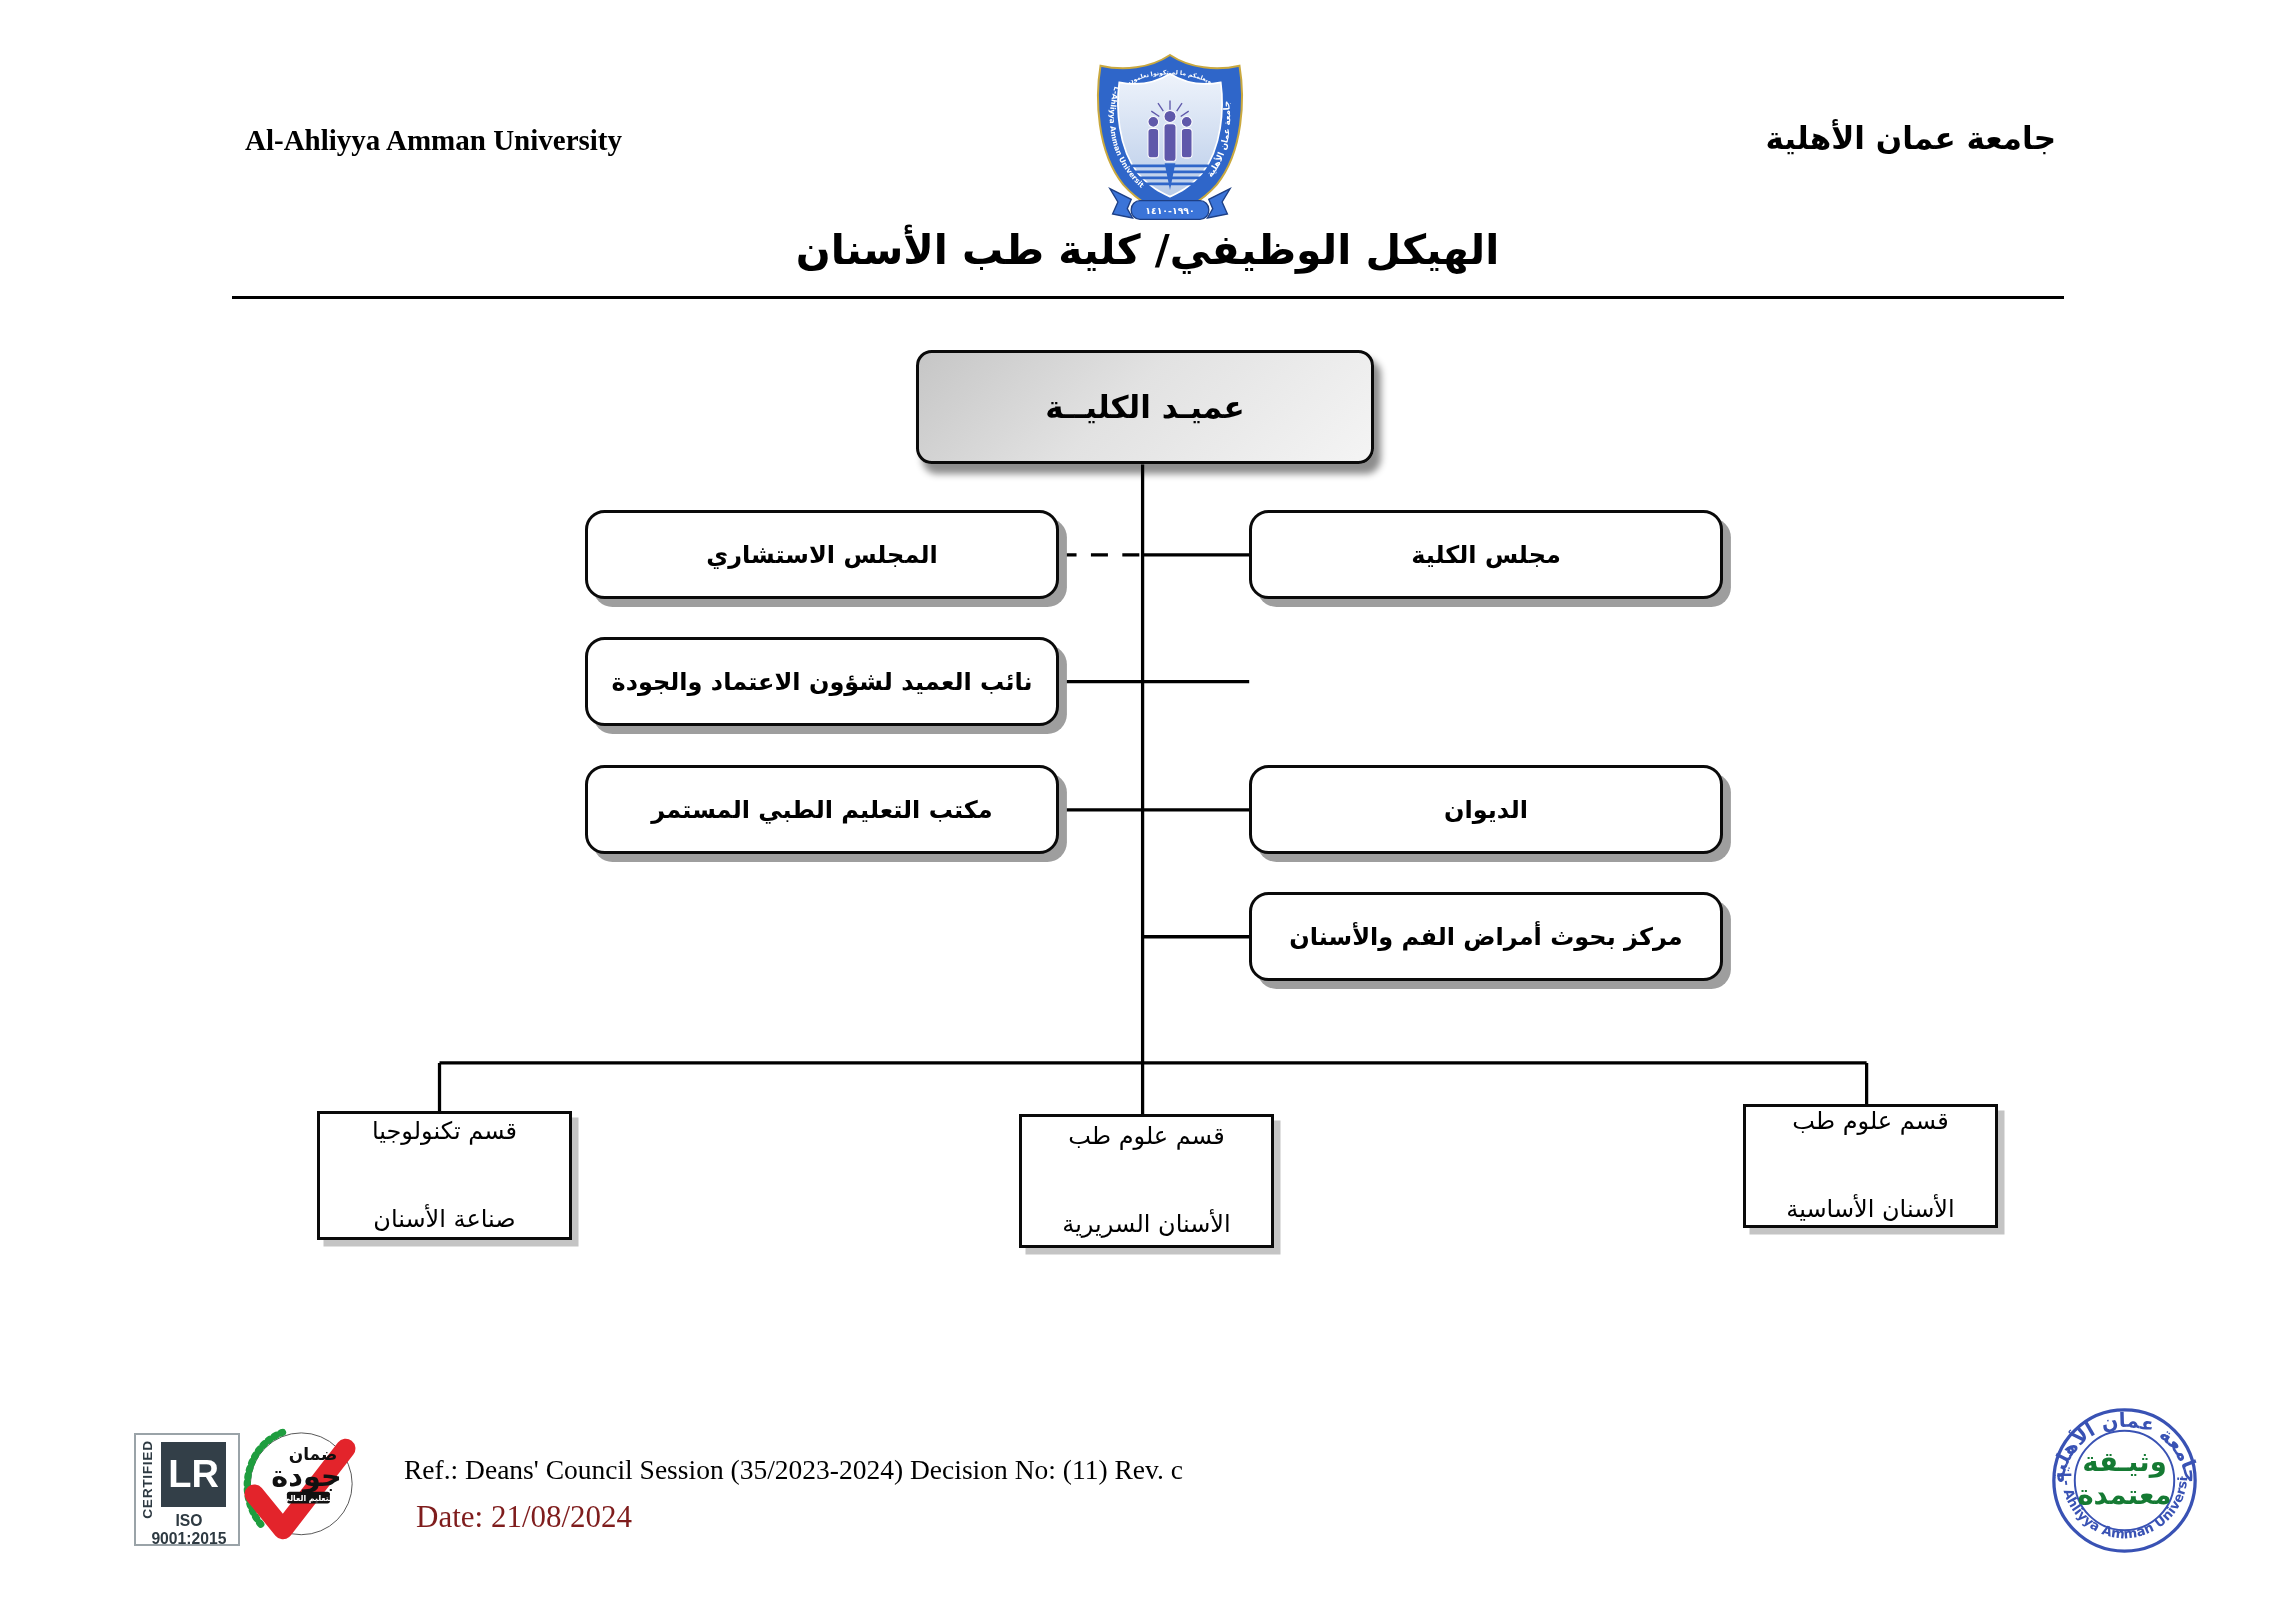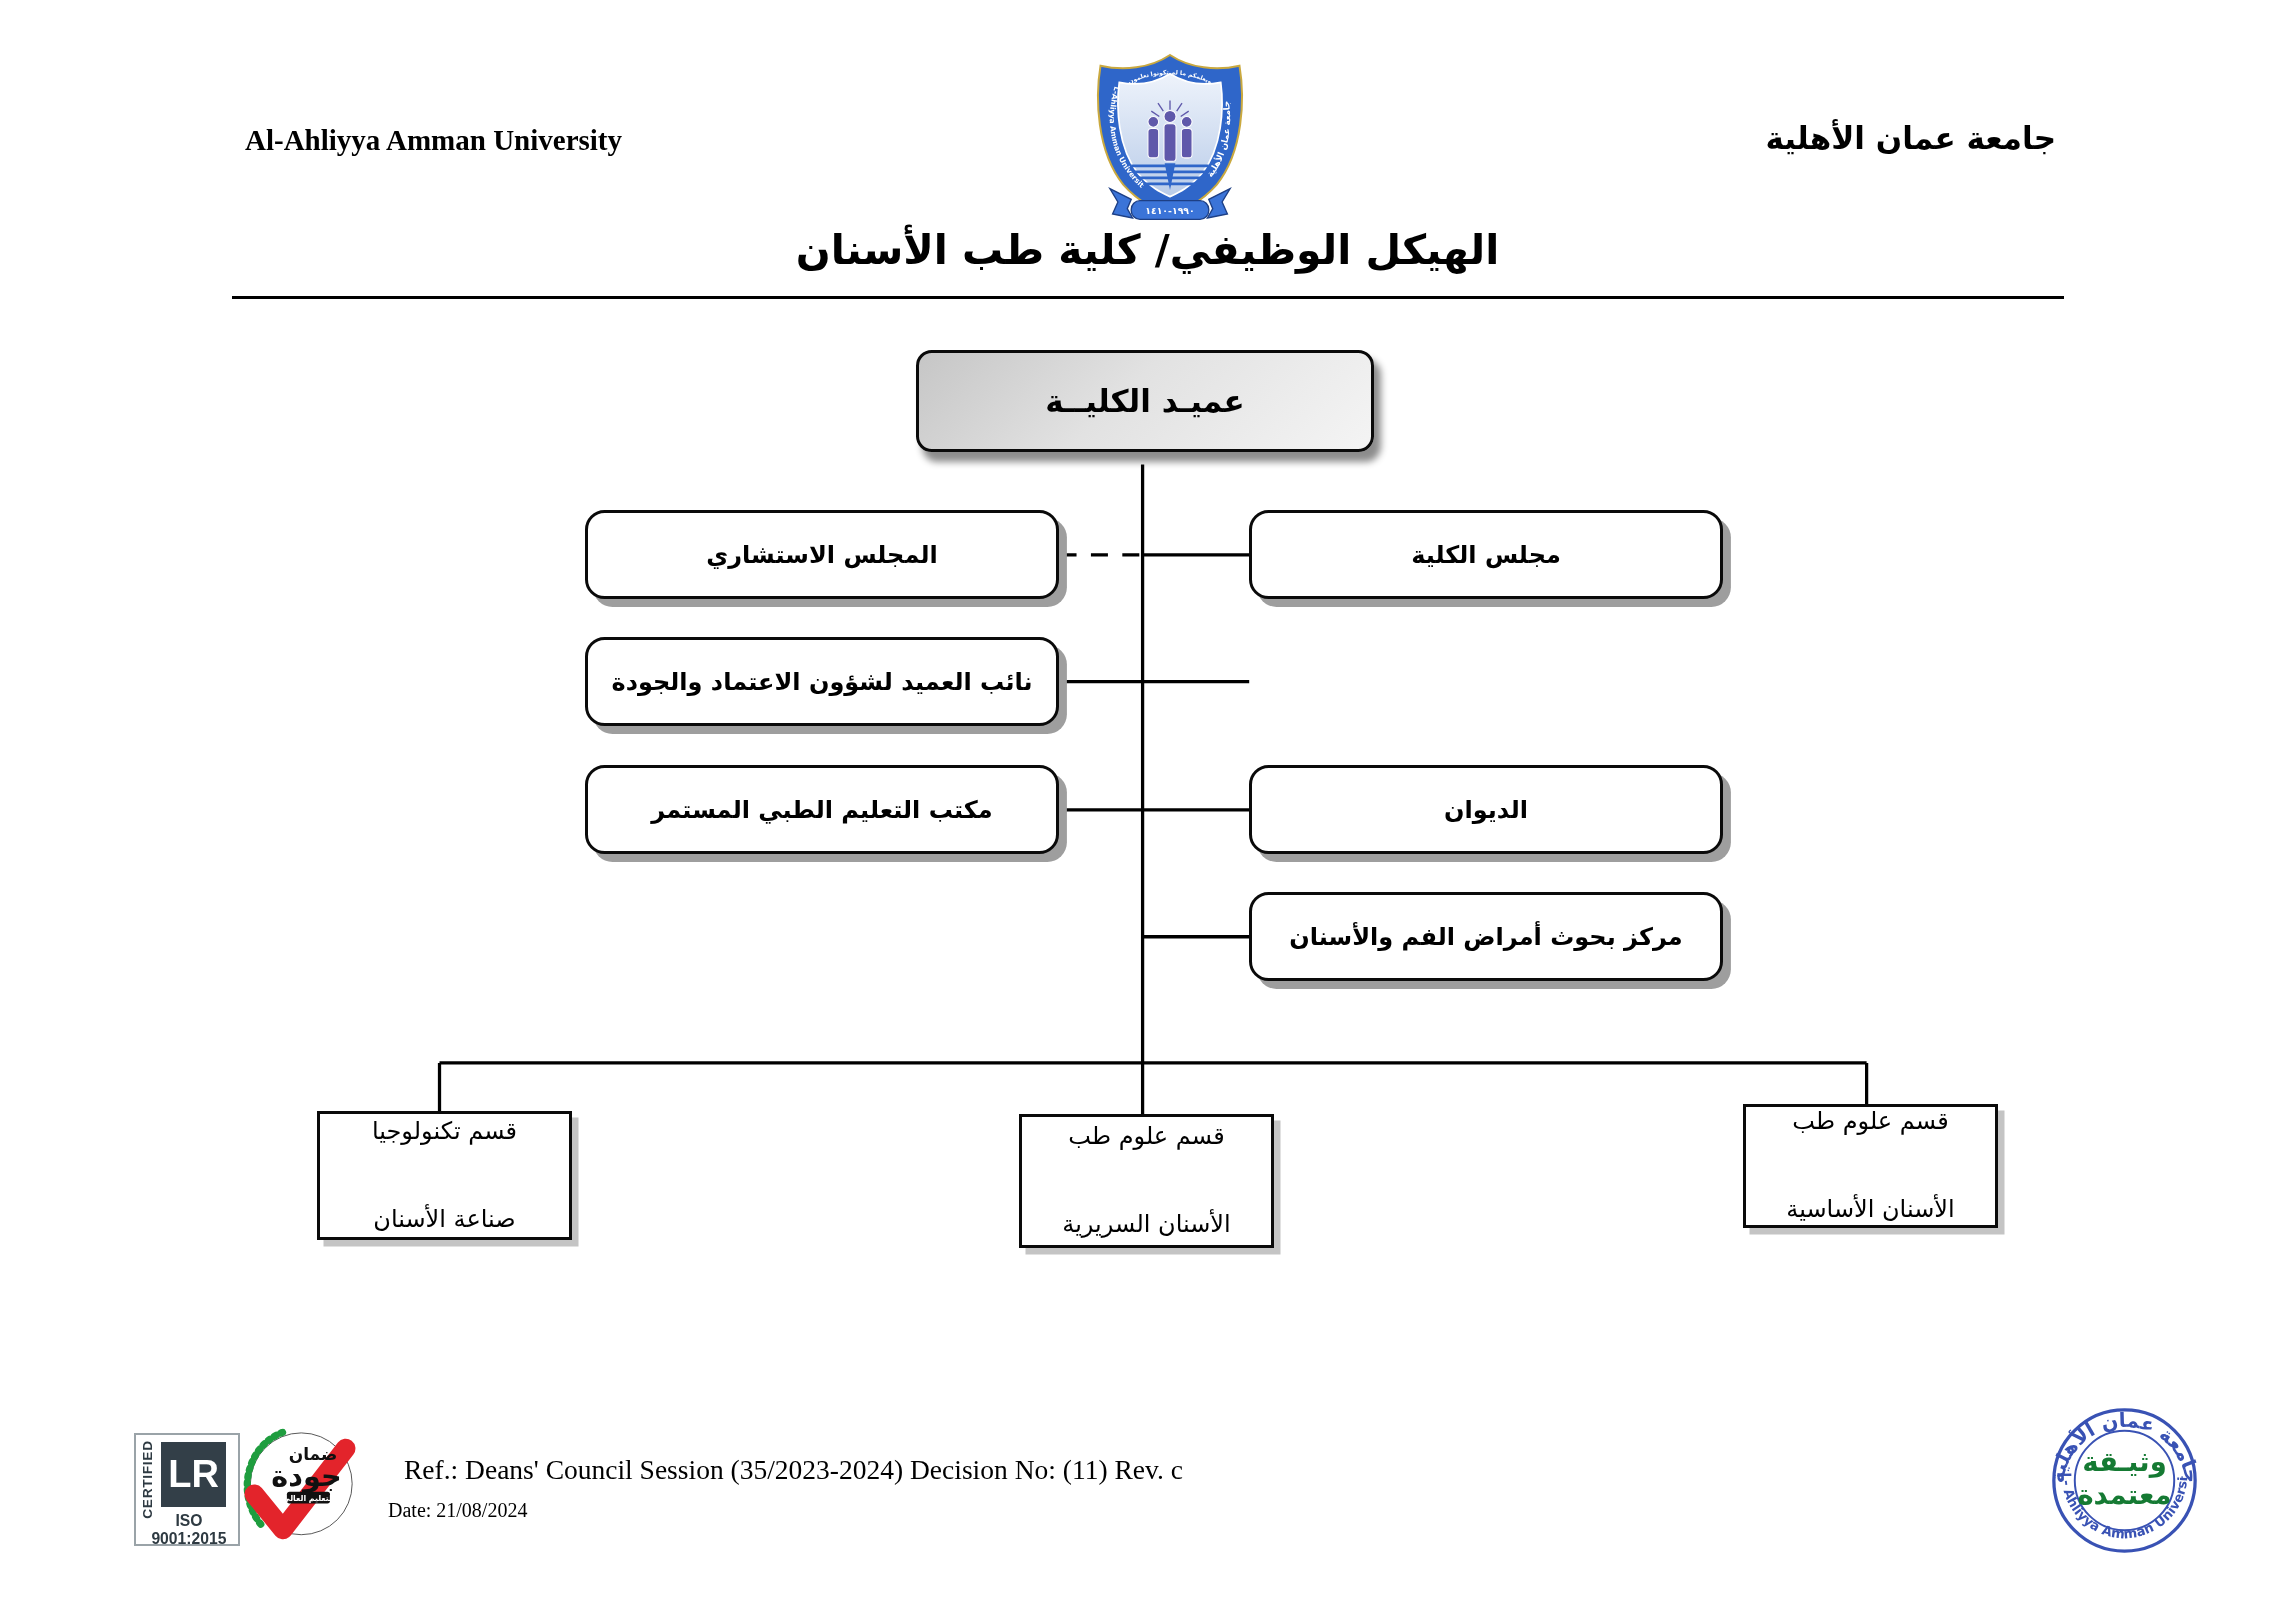--- a/index.html
+++ b/index.html
@@ -20,21 +20,21 @@
   .obox.dean{border-radius:15.7px;font-size:31px;
         background:linear-gradient(135deg,#c6c6c6 0%,#e2e2e2 45%,#f4f4f4 100%);
         box-shadow:6.5px 9.2px 7.9px rgba(0,0,0,0.45);}
   .dbox{position:absolute;display:flex;flex-direction:column;align-items:center;justify-content:center;
         text-align:center;background:#ffffff;border:3.3px solid #0a0a0a;border-radius:0;
         box-shadow:6.5px 6.5px 0 #c4c4c4;color:#000;direction:rtl;font-weight:normal;font-size:24px;
         line-height:2.15;z-index:2;gap:36px;}
   .connectors{position:absolute;left:0;top:0;z-index:1;}
   
   .ref-text{left:404px;top:1454px;font-size:27.5px;color:#000;}
-  .date-text{left:388px;top:1499px;font-size:20px;color:#000000;}
+  .date-text{left:416px;top:1499px;font-size:31px;color:#7f1d1d;}
   
   .lr-badge{left:134px;top:1433px;width:106px;height:113px;border:2px solid #9aa3a8;background:#fff;
             box-sizing:border-box;}
   .lr-cert{position:absolute;left:1.3px;top:5.2px;width:19.6px;height:79px;display:flex;align-items:center;
            justify-content:center;}
   .lr-cert span{transform:rotate(-90deg);white-space:nowrap;font-size:13.7px;font-weight:bold;
            color:#2e3a42;letter-spacing:0.7px;font-family:"Liberation Sans",sans-serif;}
   .lr-square{position:absolute;left:25px;top:6.5px;width:65px;height:65px;background:#333f48;
            display:flex;align-items:center;justify-content:center;}
   .lr-square span{color:#fff;font-size:38px;font-weight:bold;font-family:"Liberation Sans",sans-serif;}
@@ -111,21 +111,21 @@
       <path d="M30,206 L62,222 L56,236 L64,250 L34,244 L42,226 Z" fill="#3b74d8" stroke="#1d3f85" stroke-width="2"></path>
       <path d="M210,206 L178,222 L184,236 L176,250 L206,244 L198,226 Z" fill="#3b74d8" stroke="#1d3f85" stroke-width="2"></path>
       <rect x="62" y="224" width="116" height="28" rx="13" fill="#3b74d8" stroke="#1d3f85" stroke-width="2"></rect>
       <text x="120" y="244" text-anchor="middle" font-size="14" fill="#ffffff" font-weight="bold">١٩٩٠-١٤١٠</text>
     </g>
   </svg>
 
   <div class="abs doc-title">الهيكل الوظيفي/ كلية طب الأسنان</div>
   <div class="abs title-rule"></div>
 
-  <div class="obox dean" style="left:916px;top:350px;width:458px;height:102px;">
+  <div class="obox dean" style="left:916px;top:350px;width:458px;height:114px;">
     <span>عميـد الكليــة</span>
   </div>
 
   <div class="obox" style="left:585px;top:510px;width:474px;height:89px;">
     <span>المجلس الاستشاري</span>
   </div>
   <div class="obox" style="left:1249px;top:510px;width:474px;height:89px;">
     <span>مجلس الكلية</span>
   </div>
 

